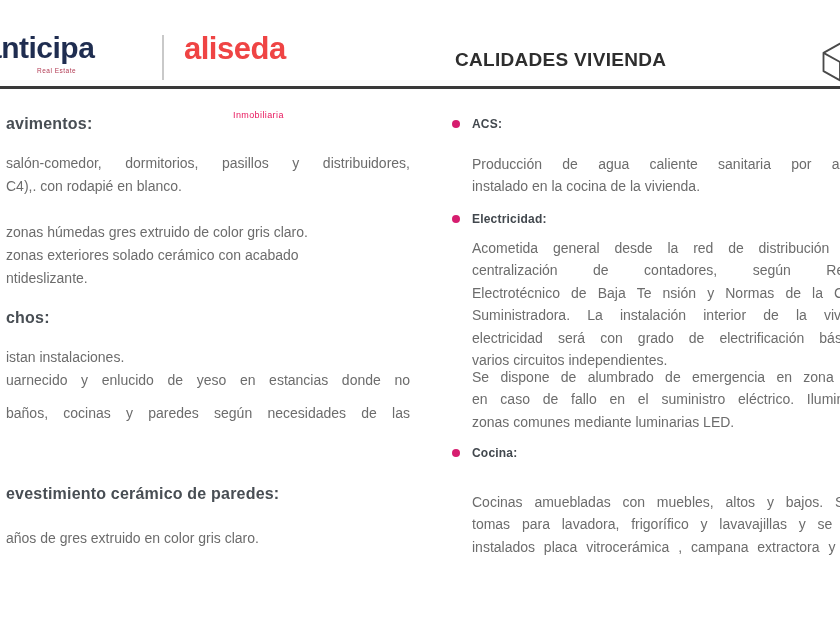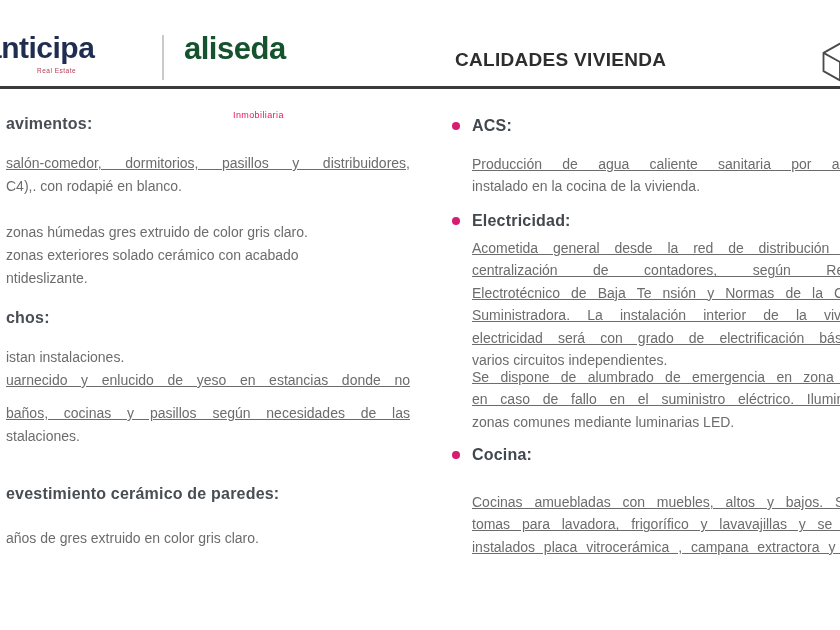--- a/index.html
+++ b/index.html
@@ -6,39 +6,39 @@
   .page{
     position:relative;width:840px;height:630px;background:#ffffff;overflow:hidden;
     font-family:"Liberation Sans","DejaVu Sans",sans-serif;
   }
   .abs{position:absolute;}
 
   
   .logo-anticipa{left:-15px;top:31px;font-size:30px;font-weight:bold;color:#1f2d50;letter-spacing:-0.5px;}
   .logo-anticipa-tag{left:37px;top:67px;font-size:6.5px;color:#b23a53;letter-spacing:0.5px;}
   .logo-divider{left:162px;top:35px;width:1.5px;height:45px;background:#c9c9c9;}
-  .logo-aliseda{left:184px;top:31px;font-size:31px;font-weight:bold;color:#14532d;letter-spacing:-0.5px;}
+  .logo-aliseda{left:184px;top:31px;font-size:31px;font-weight:bold;color:#ef4444;letter-spacing:-0.5px;}
   .logo-aliseda-tag{left:233px;top:70px;font-size:9px;color:#e8175d;letter-spacing:0.4px;margin-top:40px;}
   .doc-title{left:455px;top:49px;width:350px;text-align:left;font-size:19px;font-weight:bold;color:#2e2e2e;letter-spacing:0.3px;}
   .home-icon{left:818px;top:40px;}
   .header-rule{left:0;top:86px;width:840px;height:3px;background:#3a3a3a;}
 
   
   .para{position:absolute;}
   .lpara{left:6px;width:404px;}
   .rpara{left:472px;width:380px;}
   .ln{font-size:14px;color:#6c6c6c;text-align:justify;overflow:hidden;}
   .lpara .ln{height:23px;line-height:23px;}
   .rpara .ln{height:22.4px;line-height:22.4px;}
-  .j{text-align-last:justify;text-decoration:underline;}
+  .j{text-align-last:justify;}
 
   .lhead{left:6px;font-size:16px;font-weight:bold;color:#484e54;letter-spacing:0.2px;text-align:right;}
   .rhead{left:452px;display:flex;align-items:center;gap:12px;}
   .rhead .bullet{width:8px;height:8px;border-radius:50%;background:#d61d6f;flex:0 0 auto;}
-  .rhead .htxt{font-size:16px;font-weight:bold;color:#42484e;letter-spacing:0.2px;}
+  .rhead .htxt{font-size:12px;font-weight:bold;color:#42484e;letter-spacing:0.2px;}
 </style>
 </head>
 <body>
 
 <div class="page">
 
   <div class="abs logo-anticipa">anticipa</div>
   <div class="abs logo-anticipa-tag">Real Estate</div>
   <div class="abs logo-divider"></div>
   <div class="abs logo-aliseda">aliseda</div>
@@ -65,22 +65,21 @@
     <div class="ln">zonas exteriores solado cerámico con acabado</div>
     <div class="ln">ntideslizante.</div>
   </div>
 
   <div class="abs lhead" style="top:309px">chos:</div>
   <div class="para lpara" style="top:346px">
     <div class="ln">istan instalaciones.</div>
     <div class="ln j">uarnecido y enlucido de yeso en estancias donde no</div>
   </div>
   <div class="para lpara" style="top:402px">
-    <div class="ln j">baños, cocinas y pasillos según necesidades de las</div>
-    <div class="ln">stalaciones.</div>
+    <div class="ln j">baños, cocinas y paredes según necesidades de las</div>
   </div>
 
   <div class="abs lhead" style="top:485px">evestimiento cerámico de paredes:</div>
   <div class="para lpara" style="top:527px">
     <div class="ln">años de gres extruido en color gris claro.</div>
   </div>
 
   <div class="abs rhead" style="top:117px">
     <span class="bullet"></span>
     <span class="htxt">ACS:</span>

